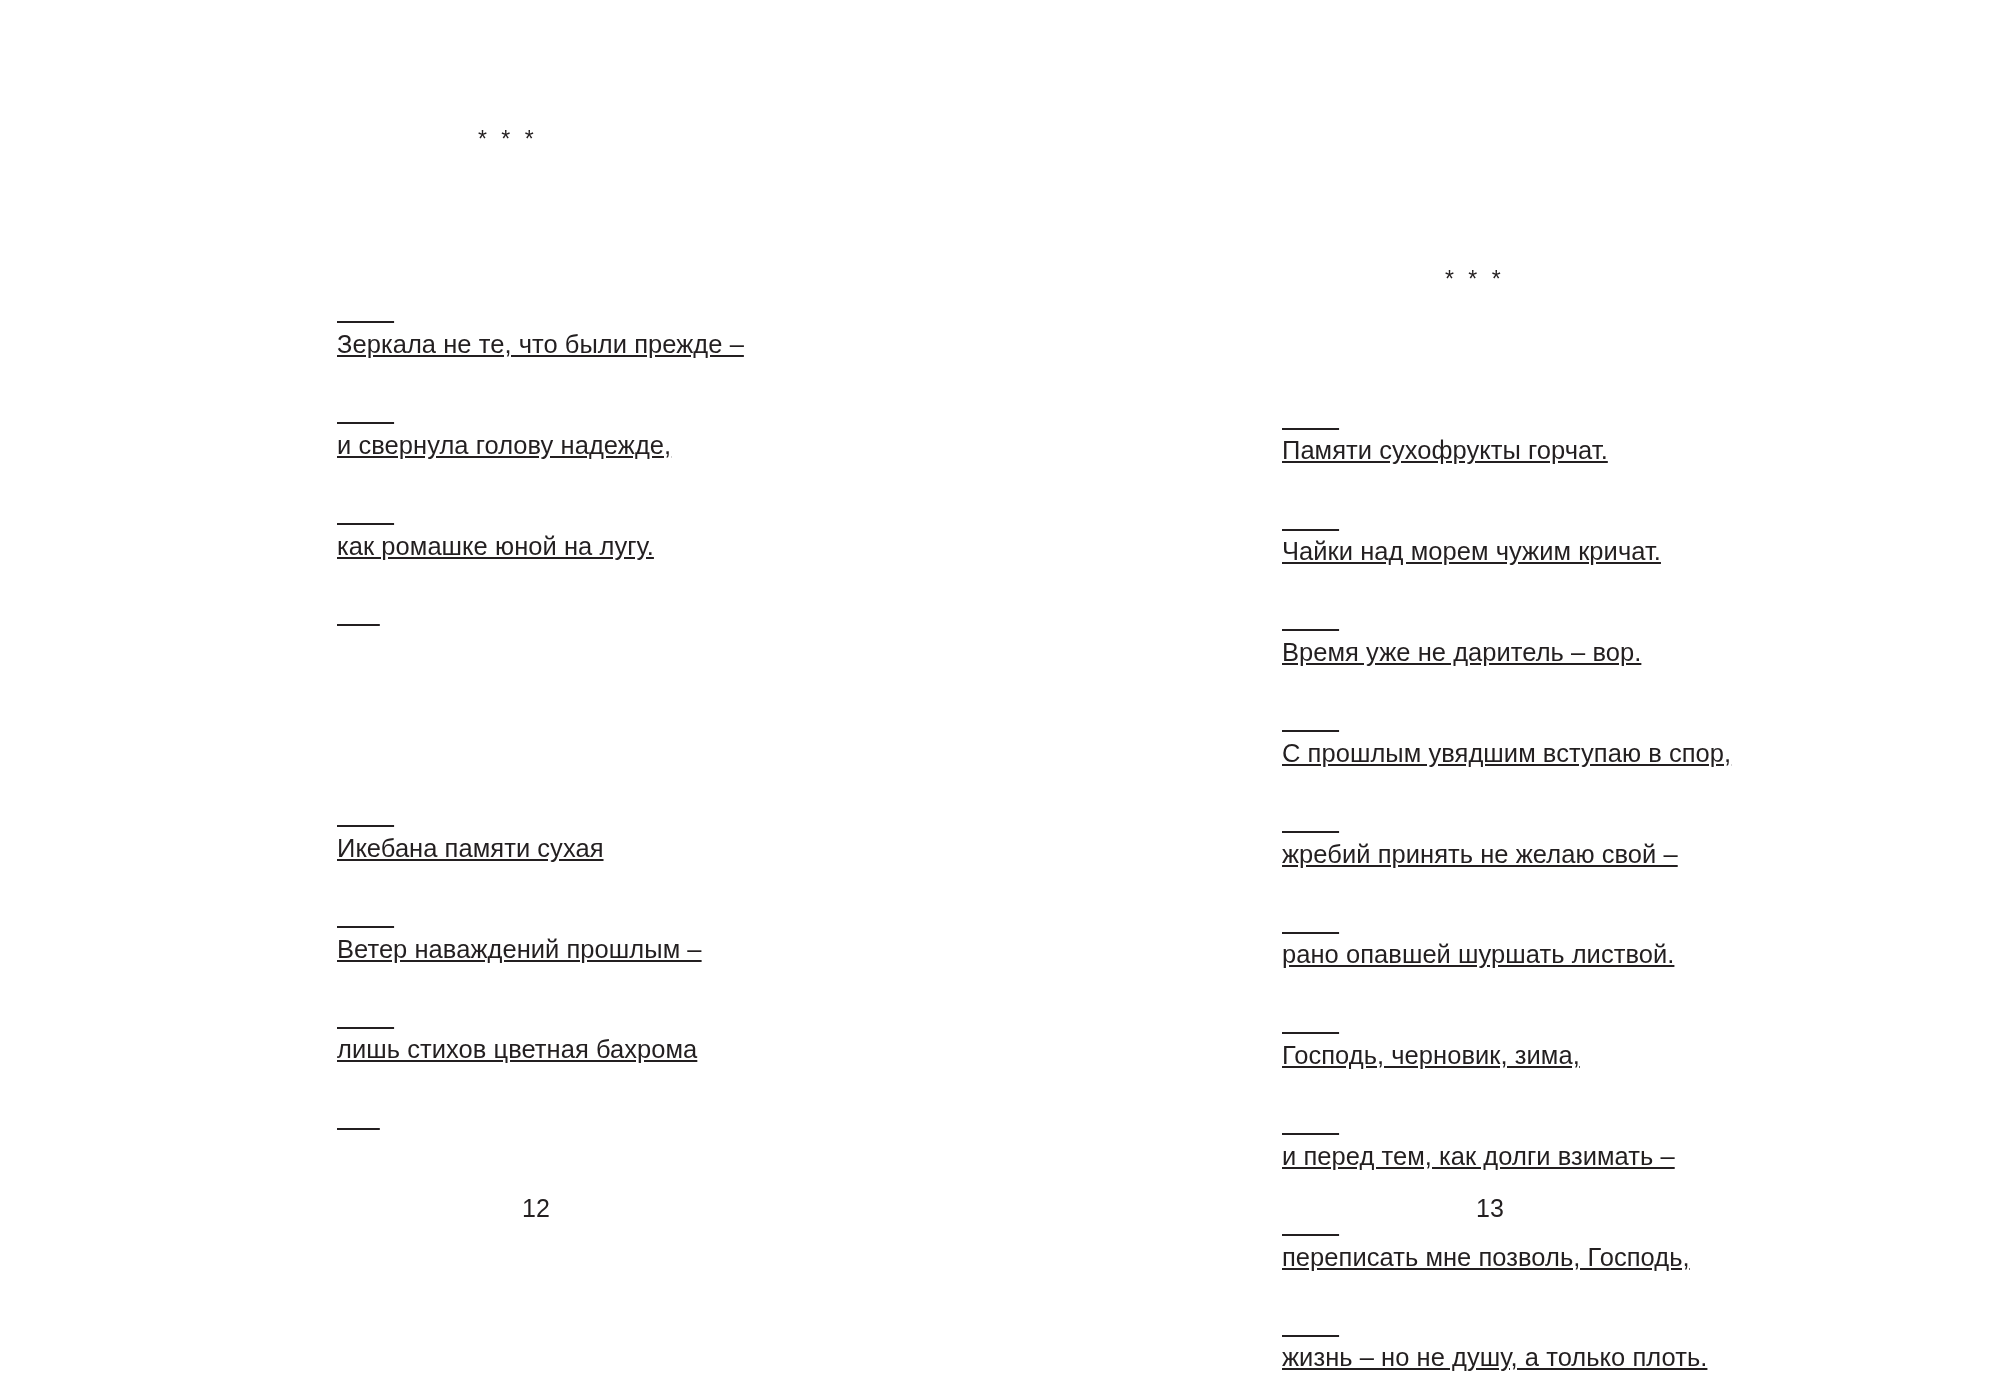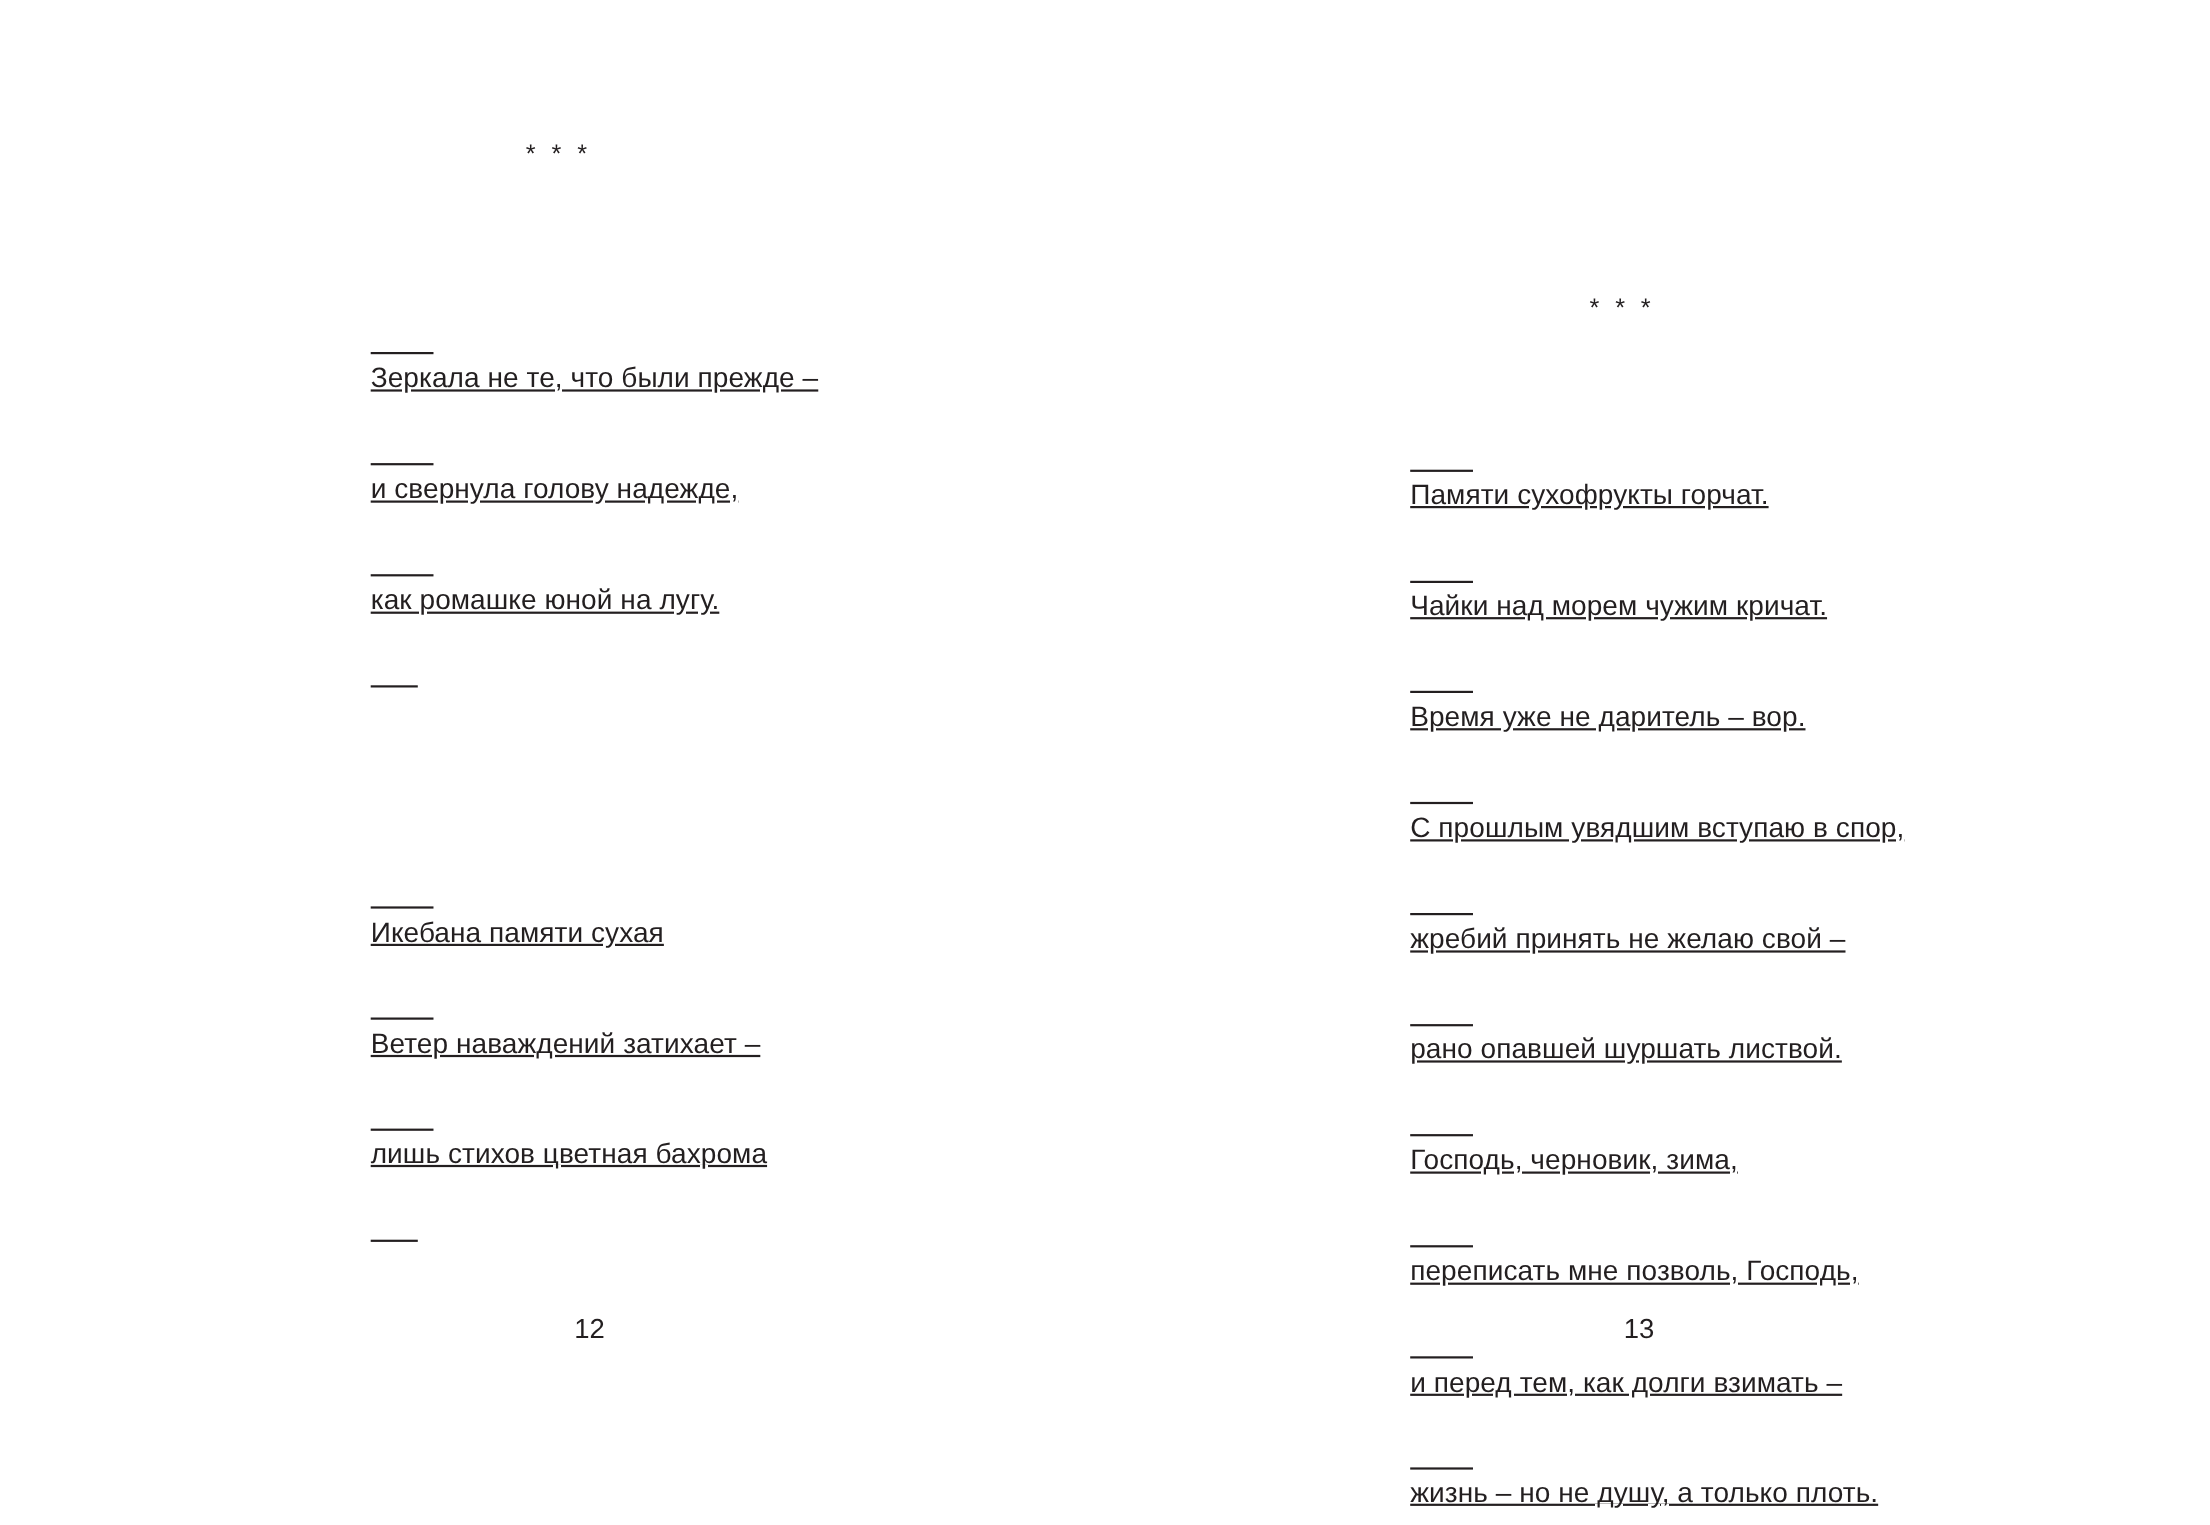--- a/index.html
+++ b/index.html
@@ -91,21 +91,21 @@
     <div class="text-block">
 
       <div class="stanza">
         <span class="verse-line">Зеркала не те, что были прежде –</span>
         <span class="verse-line">и свернула голову надежде,</span>
         <span class="verse-line">как ромашке юной на лугу.</span>
       </div>
 
       <div class="stanza">
         <span class="verse-line">Икебана памяти сухая</span>
-        <span class="verse-line">Ветер наваждений затихает –</span>
+        <span class="verse-line">Ветер наваждений прошлым –</span>
         <span class="verse-line">лишь стихов цветная бахрома</span>
       </div>
 
       
 
       
 
       
 
       
@@ -121,22 +121,22 @@
 
     <div class="text-block">
       <div class="stanza">
         <span class="verse-line">Памяти сухофрукты горчат.</span>
         <span class="verse-line">Чайки над морем чужим кричат.</span>
         <span class="verse-line">Время уже не даритель – вор.</span>
         <span class="verse-line">С прошлым увядшим вступаю в спор,</span>
         <span class="verse-line">жребий принять не желаю свой –</span>
         <span class="verse-line">рано опавшей шуршать листвой.</span>
         <span class="verse-line">Господь, черновик, зима,</span>
+        <span class="verse-line">и перед тем, как долги взимать –</span>
         <span class="verse-line">переписать мне позволь, Господь,</span>
-        <span class="verse-line">и перед тем, как долги взимать –</span>
         <span class="verse-line">жизнь – но не душу, а только плоть.</span>
         
         
         
         
         
         
       </div>
     </div>
 

